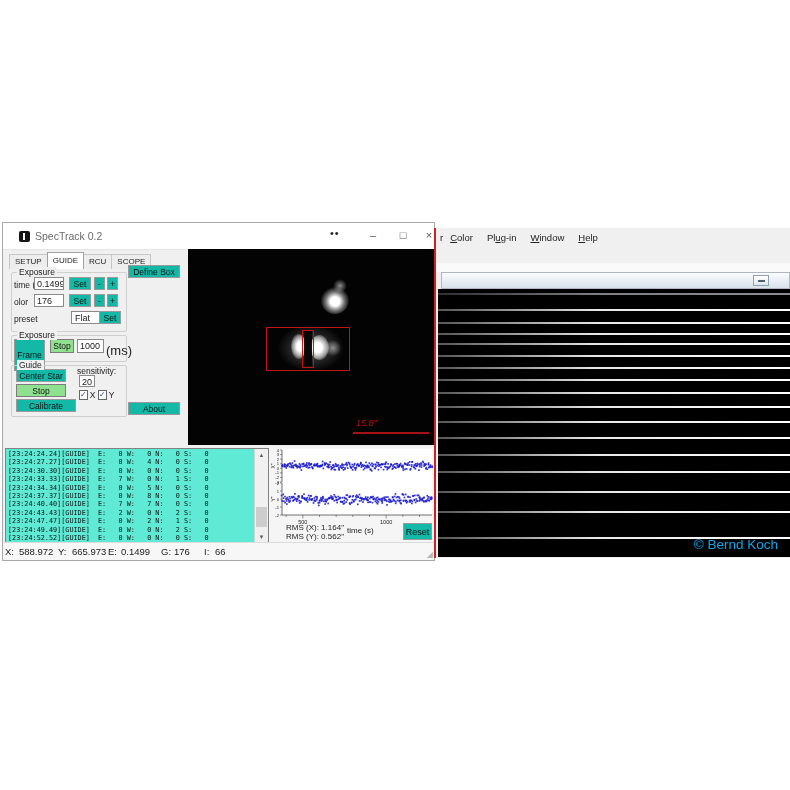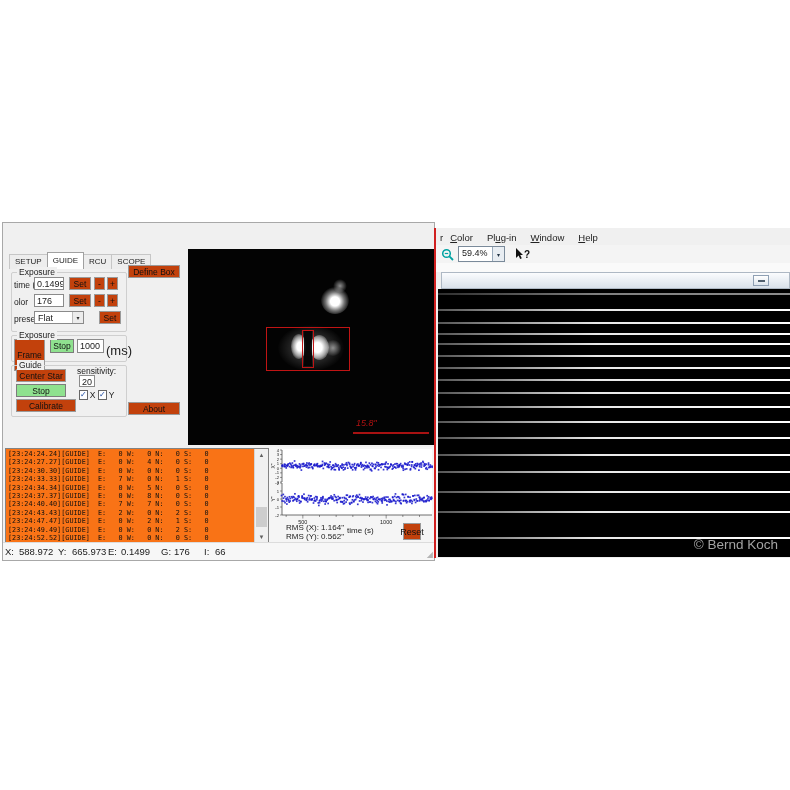--- a/index.html
+++ b/index.html
@@ -18,41 +18,41 @@
   .tb-btn{position:absolute;top:3px;width:24px;height:19px;text-align:center;line-height:19px;font-size:11px;color:#555;}
   .tabbar{position:absolute;left:6px;top:30px;height:16px;display:flex;align-items:flex-end;}
   .tab{height:14px;line-height:14px;padding:0 5px;font-size:8px;border:1px solid #c6c6c6;border-bottom:none;
        background:#ededed;color:#222;margin-right:-1px;}
   .tab.active{background:#fff;height:16px;line-height:16px;border-color:#a0a0a0;position:relative;z-index:2;}
   .group{position:absolute;border:1px solid #cfcfcf;border-radius:2px;background:transparent;}
   .group-label{position:absolute;font-size:8.5px;color:#222;background:#f0f0f0;padding:0 2px;z-index:2;}
   .flabel{position:absolute;font-size:8.5px;color:#222;}
   .field{position:absolute;background:#fff;border:1px solid #8a8a8a;box-sizing:border-box;
          font-size:9px;padding:1px 2px;overflow:hidden;white-space:nowrap;}
-  .btn{position:absolute;background:#c2410c;border:1px solid #9a9a9a;box-sizing:border-box;
+  .btn{position:absolute;background:#14b8a6;border:1px solid #9a9a9a;box-sizing:border-box;
        font-size:8.5px;text-align:center;display:flex;align-items:center;justify-content:center;color:#111;}
   .btn.green{background:#8fe18f;border-color:#7c7c7c;}
-  .combo{position:absolute;background:#fff;border:1px solid #8a8a8a;box-sizing:border-box;font-size:9px;}
+  .combo{position:absolute;background:#fff;border:1px solid #8a8a8a;box-sizing:border-box;font-size:9px;margin-left:37px;}
   .combo .val{position:absolute;left:3px;top:1px;}
   .combo .arrow{position:absolute;right:0;top:0;bottom:0;width:10px;background:#ececec;border-left:1px solid #bbb;
                 font-size:6px;display:flex;align-items:center;justify-content:center;color:#333;}
   .cb{position:absolute;width:16px;height:10px;font-size:8.5px;color:#222;display:flex;align-items:center;gap:2px;}
   .cb .box{width:8px;height:8px;border:1px solid #666;background:#fff;font-size:8px;line-height:8px;text-align:center;color:#1a48a0;}
   .col-btn{width:52px;height:13px;margin-bottom:2.5px;font-size:8.5px;}
   .btn-col{position:absolute;display:flex;flex-direction:column;}
 
   
   .guider{position:absolute;left:185px;top:26px;width:246px;height:196px;background:#030303;overflow:hidden;}
   .gblob{position:absolute;border-radius:50%;}
   .redrect{position:absolute;border:1px solid #c01414;box-sizing:border-box;}
   .scale-label{position:absolute;color:#b31212;font-size:9px;font-style:italic;}
   .scale-line{position:absolute;height:2px;background:#a81212;}
 
   
-  .logbox{position:absolute;left:2px;top:225px;width:264px;height:96px;background:#f97316;border:1px solid #828282;
+  .logbox{position:absolute;left:2px;top:225px;width:264px;height:96px;background:#5eead4;border:1px solid #828282;
           box-sizing:border-box;overflow:hidden;}
   .log-lines{position:absolute;left:2px;top:1px;right:14px;}
   .log-line{font-family:"DejaVu Sans Mono",monospace;font-size:6.8px;line-height:8.4px;white-space:pre;color:#111;}
   .vscroll{position:absolute;right:0;top:0;bottom:0;width:13px;background:#f0f0f0;border-left:1px solid #d5d5d5;}
   .varrow{position:absolute;left:0;width:13px;height:12px;font-size:6px;color:#606060;text-align:center;line-height:12px;}
   .vthumb{position:absolute;left:1px;width:11px;background:#cdcdcd;}
 
   
   .plotpanel{position:absolute;left:266px;top:224px;width:166px;height:97px;background:#f5f5f5;}
   .rms-line{position:absolute;font-size:8px;color:#222;}
@@ -78,29 +78,37 @@
                     font-size:6px;display:flex;align-items:center;justify-content:center;color:#234;}
   .helpcursor{margin-left:10px;display:flex;align-items:center;font-size:10px;font-weight:bold;color:#111;}
   .childbar{position:absolute;left:5px;top:44px;right:0;height:17px;
             background:linear-gradient(#fbfcfe,#d9e1ea);border:1px solid #aeb8c4;box-sizing:border-box;}
   .childbtn{position:absolute;right:20px;top:2px;width:16px;height:11px;background:linear-gradient(#fff,#dfe6ee);
             border:1px solid #8fa0b4;box-sizing:border-box;}
   .childbtn:before{content:"";position:absolute;left:4px;top:4px;width:7px;height:2px;background:#51606f;}
   .spectrum{position:absolute;left:2px;top:61px;width:352px;height:268px;background:#000;overflow:hidden;}
   .stripe{position:absolute;left:0;width:100%;height:2px;
           background:linear-gradient(to right,rgba(190,190,190,.45),#e8e8e8 45%,#ffffff);}
-  .watermark{position:absolute;right:12px;bottom:5px;color:#a3a3a3;font-size:13.5px;}
+  .watermark{position:absolute;right:12px;bottom:5px;color:#0ea5e9;font-size:13.5px;}
 </style>
 </head>
 <body>
 
 <div class="canvas">
 
   <div class="abs win-left">
 
+    <div class="titlebar">
+      <div class="app-icon"></div>
+      <div class="title-text">SpecTrack 0.2</div>
+      <div class="tb-dots">••</div>
+      <div class="tb-btn" style="left:358px">–</div>
+      <div class="tb-btn" style="left:388px">□</div>
+      <div class="tb-btn" style="left:414px">×</div>
+    </div>
 
     <div class="tabbar">
         <div class="tab">SETUP</div>
         <div class="tab active">GUIDE</div>
         <div class="tab">RCU</div>
         <div class="tab">SCOPE</div>
       </div>
 
     <div class="group" style="left:8px;top:49px;width:114px;height:58px"></div>
     <div class="group-label" style="left:14px;top:44px">Exposure</div>
@@ -815,21 +823,21 @@
           <line x1="100.5" y1="68" x2="100.5" y2="70" stroke="#333" stroke-width="0.5"></line>
           <line x1="117.16666666666666" y1="68" x2="117.16666666666666" y2="71.5" stroke="#333" stroke-width="0.5"></line>
           <line x1="133.83333333333334" y1="68" x2="133.83333333333334" y2="70" stroke="#333" stroke-width="0.5"></line>
           <line x1="150.5" y1="68" x2="150.5" y2="70" stroke="#333" stroke-width="0.5"></line>
           <text x="33.833333333333336" y="77" font-size="5.5" text-anchor="middle" fill="#222" font-family="Liberation Sans, sans-serif">500</text>
           <text x="117.16666666666666" y="77" font-size="5.5" text-anchor="middle" fill="#222" font-family="Liberation Sans, sans-serif">1000</text>
         </svg>
       <div class="rms-line" style="left:17px;top:76px">RMS (X): 1.164"</div>
       <div class="rms-line" style="left:17px;top:85px">RMS (Y): 0.562"</div>
       <div class="timelabel" style="left:78px;top:79px">time (s)</div>
-      <div class="btn" style="left:134px;top:76px;width:18px;height:17px;font-size:9px">Reset</div>
+      <div class="btn" style="left:134px;top:76px;width:29px;height:17px;font-size:9px">Reset</div>
     </div>
 
     <div class="statusbar">
       <span class="grip">◢</span>
     <span class="st-label" style="left: 2px;">X:</span>
         <span class="st-value" style="left: 16px;">588.972</span>
         <span class="st-label" style="left: 55px;">Y:</span>
         <span class="st-value" style="left: 69px;">665.973</span>
         <span class="st-label" style="left: 105px;">E:</span>
         <span class="st-value" style="left: 118px;">0.1499</span>
@@ -844,37 +852,20 @@
 
   <div class="abs win-right">
     <div class="menubar">
       <span class="menu-partial">r</span>
       <span style="display:flex">
           <span class="menu-item"><span class="accel">C</span><span>olor</span></span>
           <span class="menu-item"><span>Pl</span><span class="accel">u</span><span>g-in</span></span>
           <span class="menu-item"><span class="accel">W</span><span>indow</span></span>
           <span class="menu-item"><span class="accel">H</span><span>elp</span></span>
         </span>
-    </div>
-    <div class="toolbar">
-      <svg width="13" height="13" style="margin-left:5px">
-        <circle cx="5.5" cy="5.5" r="3.8" fill="none" stroke="#00a2a2" stroke-width="1.5"></circle>
-        <line x1="3.8" y1="5.5" x2="7.2" y2="5.5" stroke="#00a2a2" stroke-width="1.2"></line>
-        <line x1="8.4" y1="8.4" x2="12" y2="12" stroke="#00a2a2" stroke-width="1.8"></line>
-      </svg>
-      <div class="zoomcombo">
-        <span class="val">59.4%</span>
-        <span class="arrow">▾</span>
-      </div>
-      <div class="helpcursor">
-        <svg width="9" height="12">
-            <path d="M1,0 L1,10 L3.6,7.6 L5.2,11 L6.8,10.2 L5.2,7 L8,7 Z" fill="#111"></path>
-          </svg>
-          <span>?</span>
-      </div>
     </div>
     <div class="abs" style="left:0;top:35px;width:354px;height:9px;background:#fafafa"></div>
     <div class="childbar">
       <div class="childbtn"></div>
     </div>
     <div class="spectrum">
       <div class="watermark">© Bernd Koch</div>
     <div class="stripe" style="top: 4px; opacity: 0.55;"></div>
         <div class="stripe" style="top: 20px;"></div>
         <div class="stripe" style="top: 33px;"></div>

